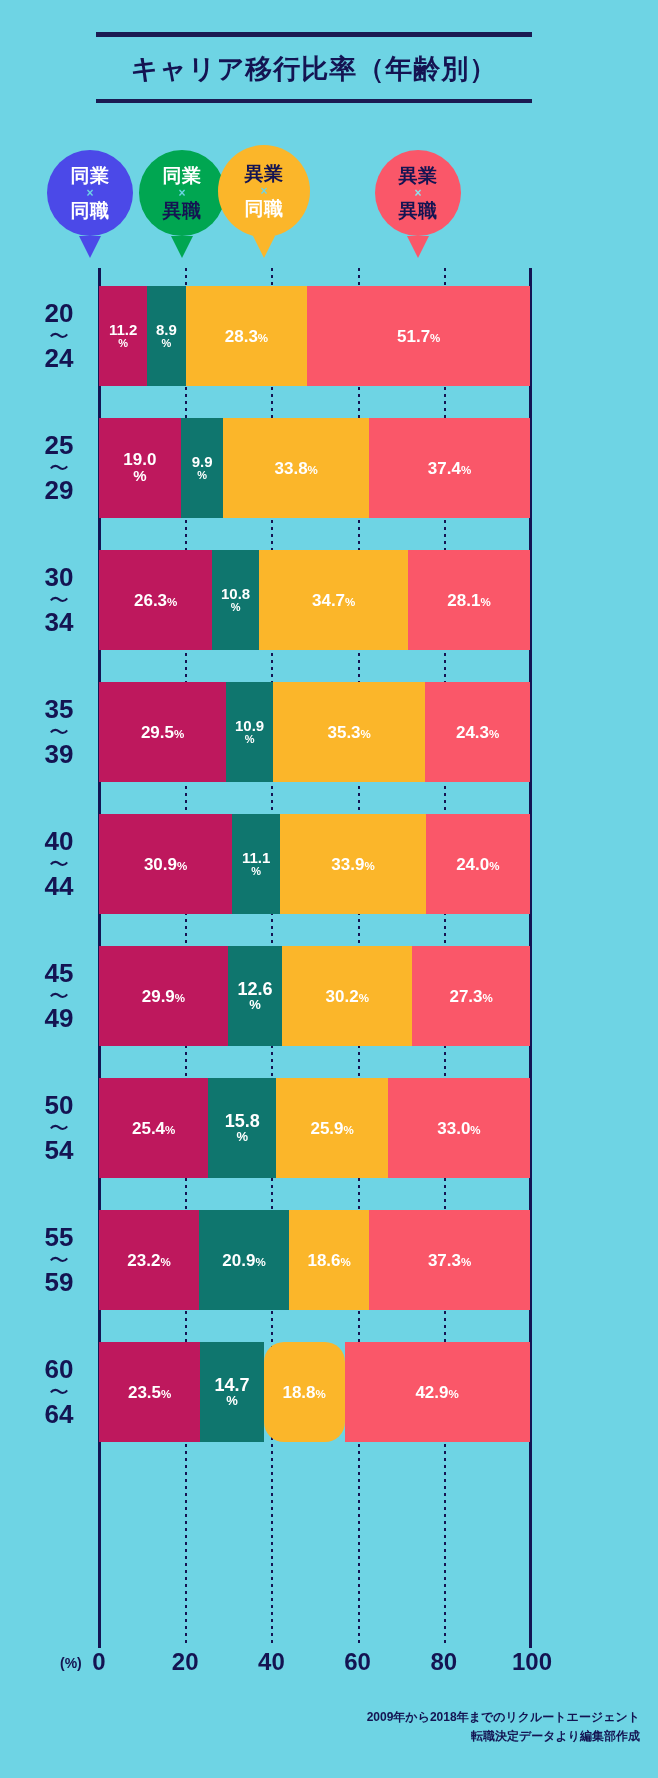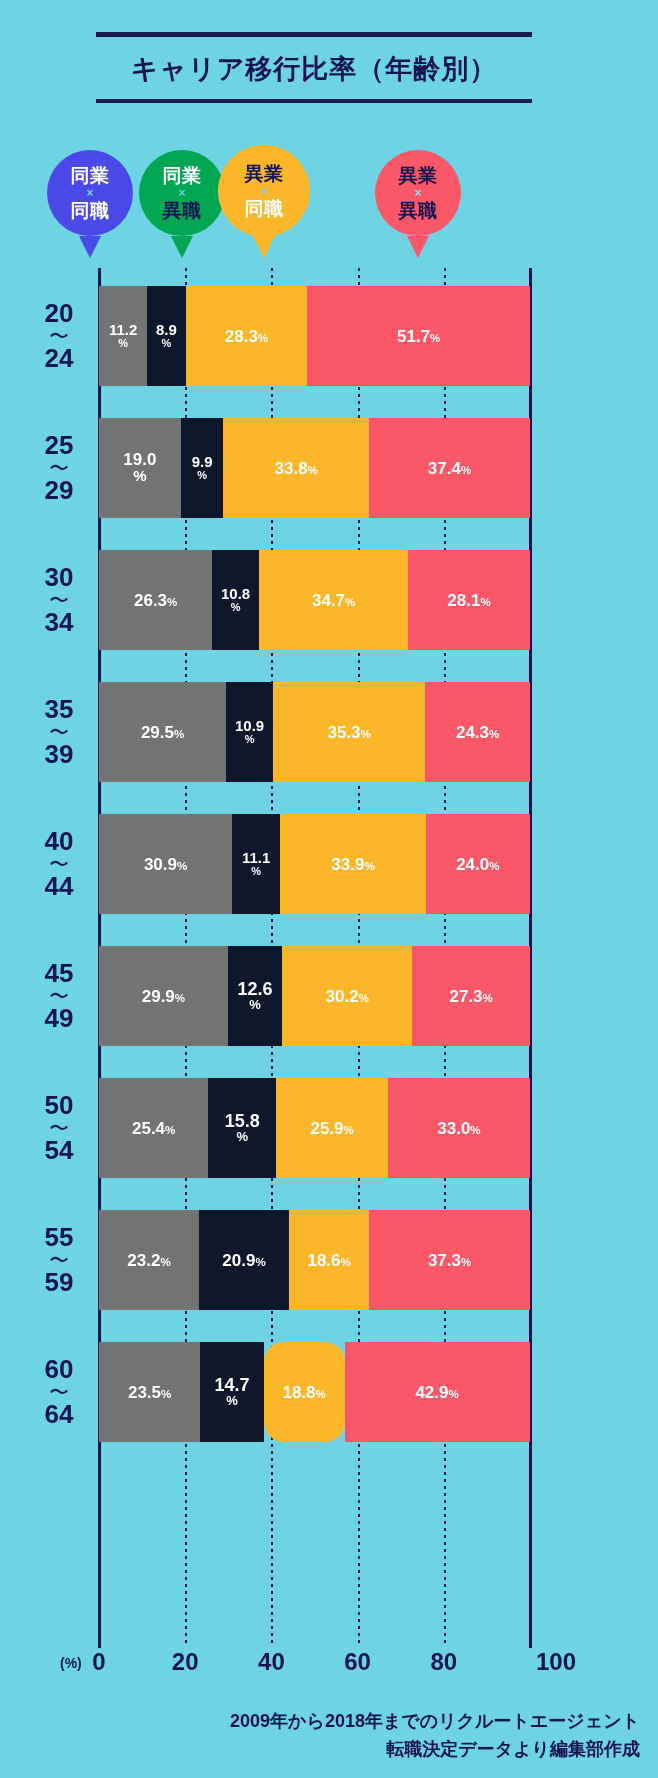--- a/index.html
+++ b/index.html
@@ -65,35 +65,35 @@
   .seg { position:relative; display:flex; flex-direction:column;
          align-items:center; justify-content:center;
          font-weight:bold; overflow:hidden; }
   .seg .v { font-size:17px; line-height:1.0; white-space:nowrap; }
   .seg .p { font-size:15px; line-height:1.1; }
   .seg.narrow .v { font-size:18px; }
   .seg.narrow .p { font-size:13px; }
   .seg.vnarrow .v { font-size:15px; }
   .seg.vnarrow .p { font-size:11px; }
   .seg.inline-pct .v::after { content:"%"; font-size:0.68em; }
-  .s0 { background:#737373; color:#FFFFFF; }
-  .s1 { background:#0f172a; color:#FFFFFF; }
+  .s0 { background:#be185d; color:#FFFFFF; }
+  .s1 { background:#0f766e; color:#FFFFFF; }
   .s2 { background:#FBB62A; color:#FFFFFF; }
   .s3 { background:#FA5769; color:#FFFFFF; }
 
   
   .xaxis { position:absolute; left:0; top:1648px; width:658px; height:40px; }
   .tick-major { position:absolute; top:-22px; width:3px; height:22px; background:#141452; }
   .xlab { position:absolute; top:0; color:#141452; font-size:24px; font-weight:bold;
           transform:translateX(-50%); white-space:nowrap; }
   .xunit { position:absolute; left:60px; top:7px; color:#141452; font-size:14px; font-weight:bold; }
 
   
   .footer { position:absolute; right:18px; top:1708px; width:450px;
-            text-align:right; color:#141452; font-size:18px; font-weight:bold; line-height:1.55; }
+            text-align:right; color:#141452; font-size:12px; font-weight:bold; line-height:1.55; }
 </style>
 </head>
 <body>
 
 <div id="page">
 
   <div class="title-block">
     <div class="rule"></div>
     <div class="title-text">キャリア移行比率（年齢別）</div>
     <div class="rule thin"></div>
@@ -341,21 +341,21 @@
   <div class="xaxis">
     <span class="xunit">(%)</span>
     <div id="xaxis-host">
         <div class="tick-major" style="left: 98px;"></div>
         <div class="xlab" style="left: 99px;">0</div>
         <div class="xlab" style="left: 185.2px;">20</div>
         <div class="xlab" style="left: 271.4px;">40</div>
         <div class="xlab" style="left: 357.6px;">60</div>
         <div class="xlab" style="left: 443.8px;">80</div>
         <div class="tick-major" style="left: 529px;"></div>
-        <div class="xlab" style="left: 556px;">100</div>
+        <div class="xlab" style="left: 532px;">100</div>
       </div>
   </div>
 
   <div class="footer">
     <div>2009年から2018年までのリクルートエージェント</div>
     <div>転職決定データより編集部作成</div>
   </div>
 
 </div>
 

